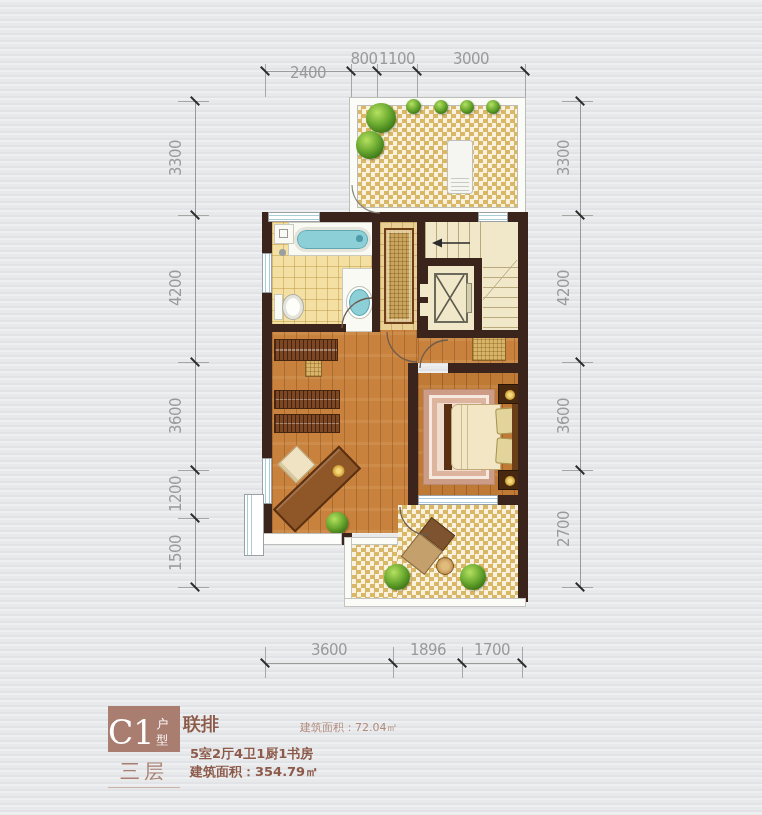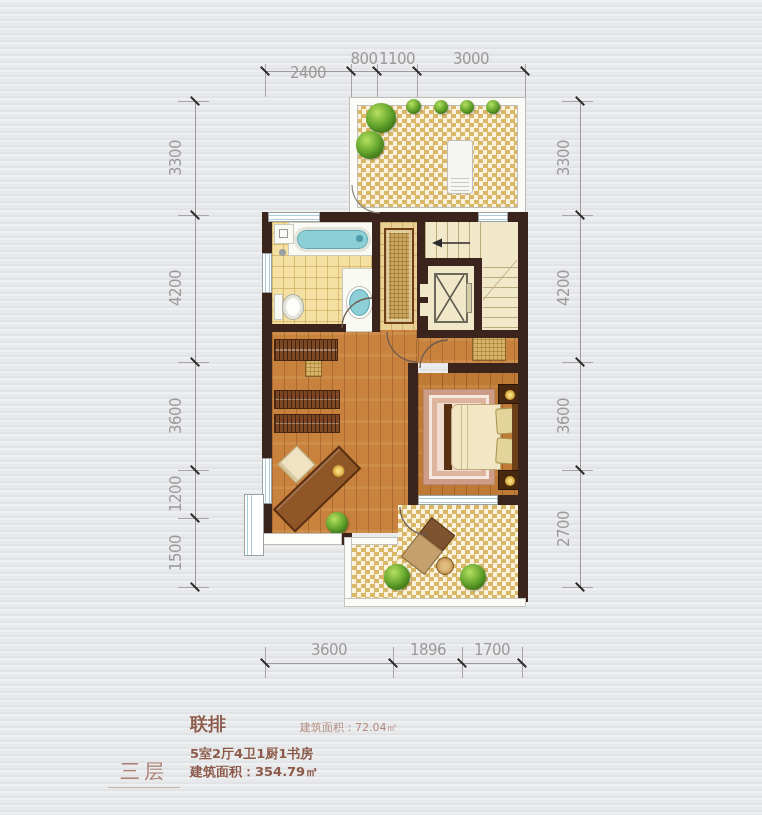--- a/index.html
+++ b/index.html
@@ -259,23 +259,27 @@
       <div class="ext" style="left: 562px; top: 215px; width: 31px; height: 1px;"></div>
       <div class="tick" style="left: 580px; top: 215px;"></div>
       <div class="ext" style="left: 562px; top: 362px; width: 31px; height: 1px;"></div>
       <div class="tick" style="left: 580px; top: 362px;"></div>
       <div class="ext" style="left: 562px; top: 470px; width: 31px; height: 1px;"></div>
       <div class="tick" style="left: 580px; top: 470px;"></div>
       <div class="ext" style="left: 562px; top: 587px; width: 31px; height: 1px;"></div>
       <div class="tick" style="left: 580px; top: 587px;"></div>
     </div>
 
+  <div class="abs unit-box" style="left:108px;top:706px;width:72px;height:46px">
+    <span class="unit-code">C1</span>
+      <span class="unit-suffix">户型</span>
+  </div>
   <div class="abs floor-label" style="left:108px;top:754px;width:72px;height:34px;line-height:34px">三层</div>
 
-  <div class="abs type-label" style="left:190px;top:712px">联排</div>
+  <div class="abs type-label" style="left:183px;top:712px">联排</div>
   <div class="abs room-config" style="left:190px;top:745px">5室2厅4卫1厨1书房</div>
   <div class="abs area-line" style="left:190px;top:763px">
     <span>建筑面积：</span><span>354.79㎡</span>
   </div>
 
   <div class="abs fa-line" style="left:300px;top:720px">
     <span>建筑面积：</span><span>72.04㎡</span>
   </div>
 
 </div>

